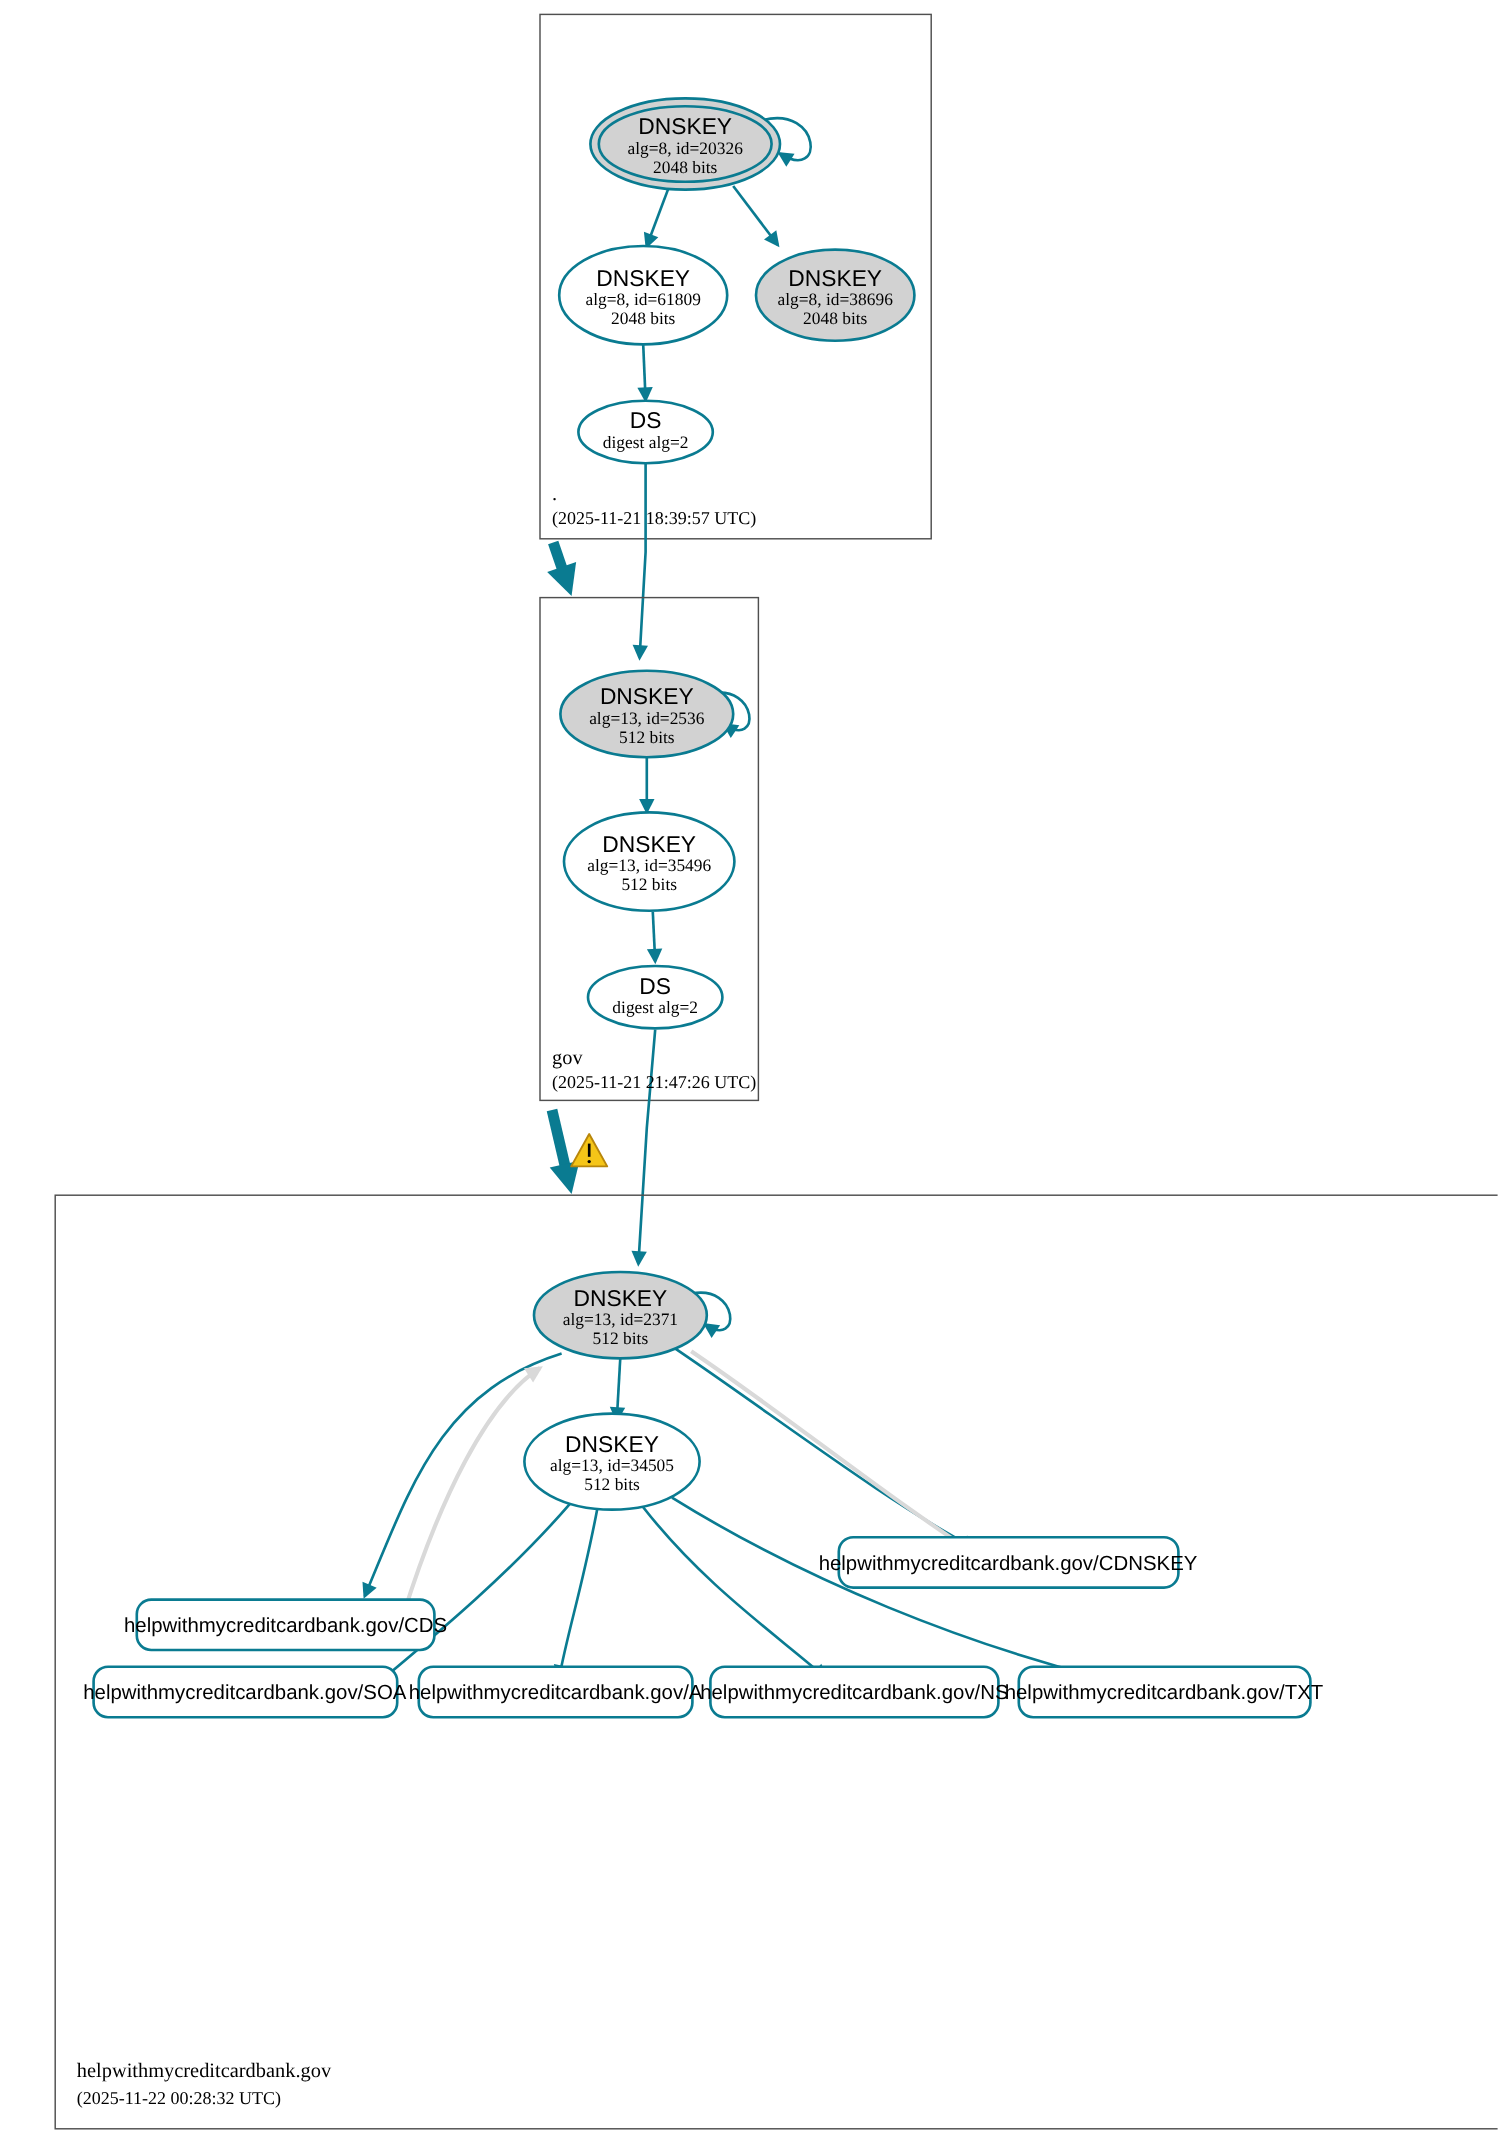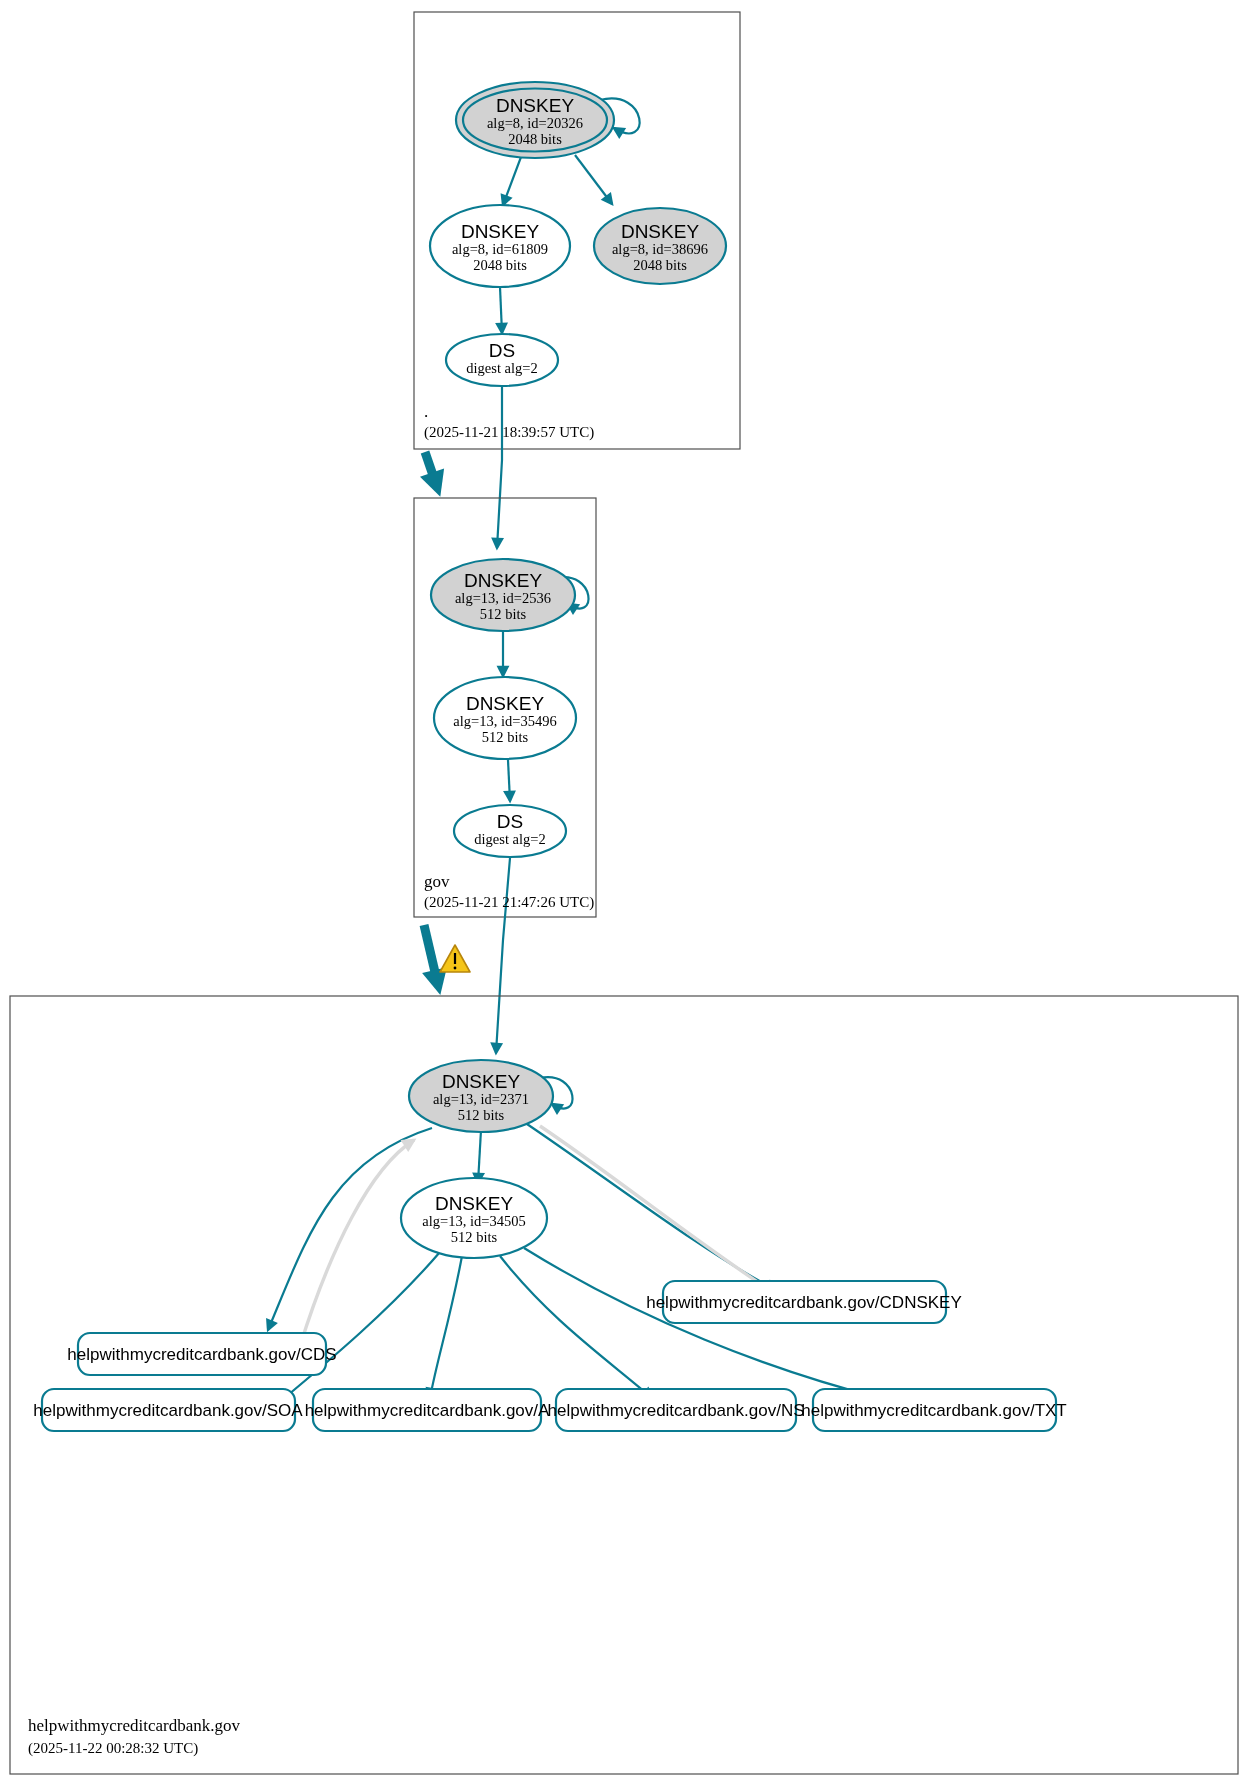--- a/index.html
+++ b/index.html
@@ -11,20 +11,21 @@
     font-family: "Liberation Sans", sans-serif;
     width: 1248px;
     height: 1784px;
     position: relative;
     overflow: hidden;
   }
   #stage {
     position: relative;
     width: 1064px;
     height: 1784px;
+    margin-left: 36px;
   }
   svg#graph {
     position: absolute;
     left: 0;
     top: 0;
     width: 1248px;
     height: 1784px;
   }
   .zone-box {
     fill: none;

